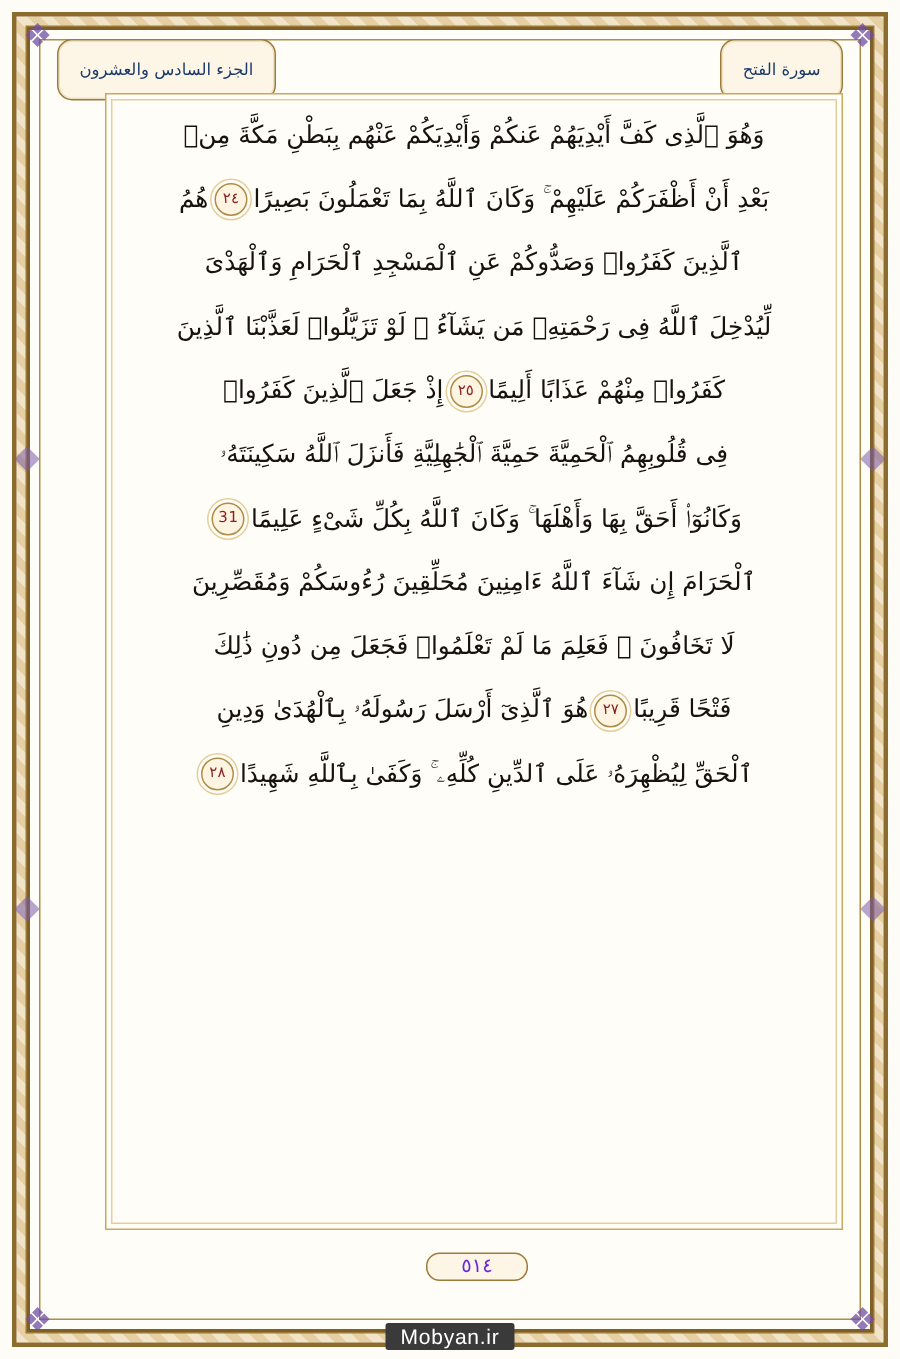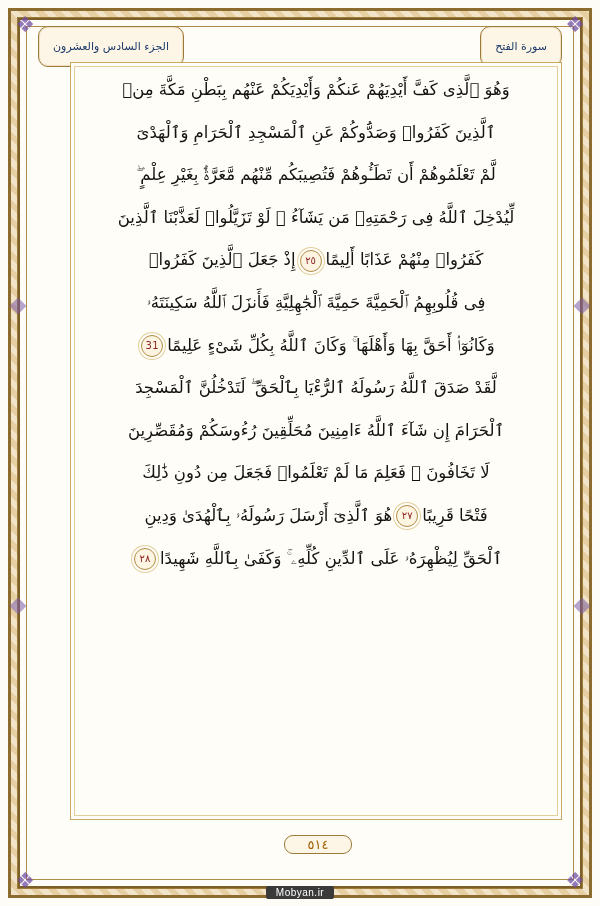--- a/index.html
+++ b/index.html
@@ -180,36 +180,36 @@
     text-align: center;
   }
   .page-number {
     display: inline-block;
     min-width: 46px;
     padding: 1px 10px;
     border: 1px solid #9c7a38;
     border-radius: 9px;
     background: #fdf6e6;
     font-size: 13px;
-    color: #a16207;
+    color: #6d28d9;
     font-family: "DejaVu Sans", sans-serif;
     margin-left: 36px;
   }
   .watermark-wrap {
     position: absolute;
     left: 0; right: 0;
     bottom: 6px;
     text-align: center;
   }
   .watermark {
     display: inline-block;
     padding: 1px 10px;
     background: #3a3a3a;
     color: #ffffff;
-    font-size: 10px;
+    font-size: 14px;
     letter-spacing: .5px;
     border-radius: 2px;
     font-family: "Liberation Sans", sans-serif;
   }
 </style>
 </head>
 <body>
 
 <div class="page">
 
@@ -228,27 +228,26 @@
   <div class="side-motif" style="right:12px; top:600px;"></div>
 
   <div class="header-band">
     <div class="header-cartouche surah">سورة الفتح</div>
     <div class="header-cartouche juz">الجزء السادس والعشرون</div>
   </div>
 
   <div class="text-frame">
     <div class="ayah-lines" id="lines-container">
         <div class="line"><span>وَهُوَ ٱلَّذِى كَفَّ أَيْدِيَهُمْ عَنكُمْ وَأَيْدِيَكُمْ عَنْهُم بِبَطْنِ مَكَّةَ مِنۢ</span></div>
+        <div class="line"><span>بَعْدِ أَنْ أَظْفَرَكُمْ عَلَيْهِمْ ۚ وَكَانَ ٱللَّهُ بِمَا تَعْمَلُونَ بَصِيرًا</span><span class="ayah-num">٢٤</span><span>هُمُ</span></div>
         <div class="line"><span>ٱلَّذِينَ كَفَرُوا۟ وَصَدُّوكُمْ عَنِ ٱلْمَسْجِدِ ٱلْحَرَامِ وَٱلْهَدْىَ</span></div>
-        <div class="line"><span>لَّمْ تَعْلَمُوهُمْ أَن تَطَـُٔوهُمْ فَتُصِيبَكُم مِّنْهُم مَّعَرَّةٌۢ بِغَيْرِ عِلْمٍ ۖ</span></div>
         <div class="line"><span>لِّيُدْخِلَ ٱللَّهُ فِى رَحْمَتِهِۦ مَن يَشَآءُ ۚ لَوْ تَزَيَّلُوا۟ لَعَذَّبْنَا ٱلَّذِينَ</span></div>
         <div class="line"><span>كَفَرُوا۟ مِنْهُمْ عَذَابًا أَلِيمًا</span><span class="ayah-num">٢٥</span><span>إِذْ جَعَلَ ٱلَّذِينَ كَفَرُوا۟</span></div>
         <div class="line"><span>فِى قُلُوبِهِمُ ٱلْحَمِيَّةَ حَمِيَّةَ ٱلْجَٰهِلِيَّةِ فَأَنزَلَ ٱللَّهُ سَكِينَتَهُۥ</span></div>
         <div class="line"><span>وَكَانُوٓا۟ أَحَقَّ بِهَا وَأَهْلَهَا ۚ وَكَانَ ٱللَّهُ بِكُلِّ شَىْءٍ عَلِيمًا</span><span class="ayah-num">31</span></div>
-        <div class="line"><span>لَّقَدْ صَدَقَ ٱللَّهُ رَسُولَهُ ٱلرُّءْيَا بِٱلْحَقِّ ۖ لَتَدْخُلُنَّ ٱلْمَسْجِدَ</span></div>
         <div class="line"><span>ٱلْحَرَامَ إِن شَآءَ ٱللَّهُ ءَامِنِينَ مُحَلِّقِينَ رُءُوسَكُمْ وَمُقَصِّرِينَ</span></div>
         <div class="line"><span>لَا تَخَافُونَ ۖ فَعَلِمَ مَا لَمْ تَعْلَمُوا۟ فَجَعَلَ مِن دُونِ ذَٰلِكَ</span></div>
         <div class="line"><span>فَتْحًا قَرِيبًا</span><span class="ayah-num">٢٧</span><span>هُوَ ٱلَّذِىٓ أَرْسَلَ رَسُولَهُۥ بِٱلْهُدَىٰ وَدِينِ</span></div>
         <div class="line"><span>ٱلْحَقِّ لِيُظْهِرَهُۥ عَلَى ٱلدِّينِ كُلِّهِۦ ۚ وَكَفَىٰ بِٱللَّهِ شَهِيدًا</span><span class="ayah-num">٢٨</span></div>
       </div>
   </div>
 
   <div class="page-number-wrap">
     <span class="page-number">٥١٤</span>
   </div>

